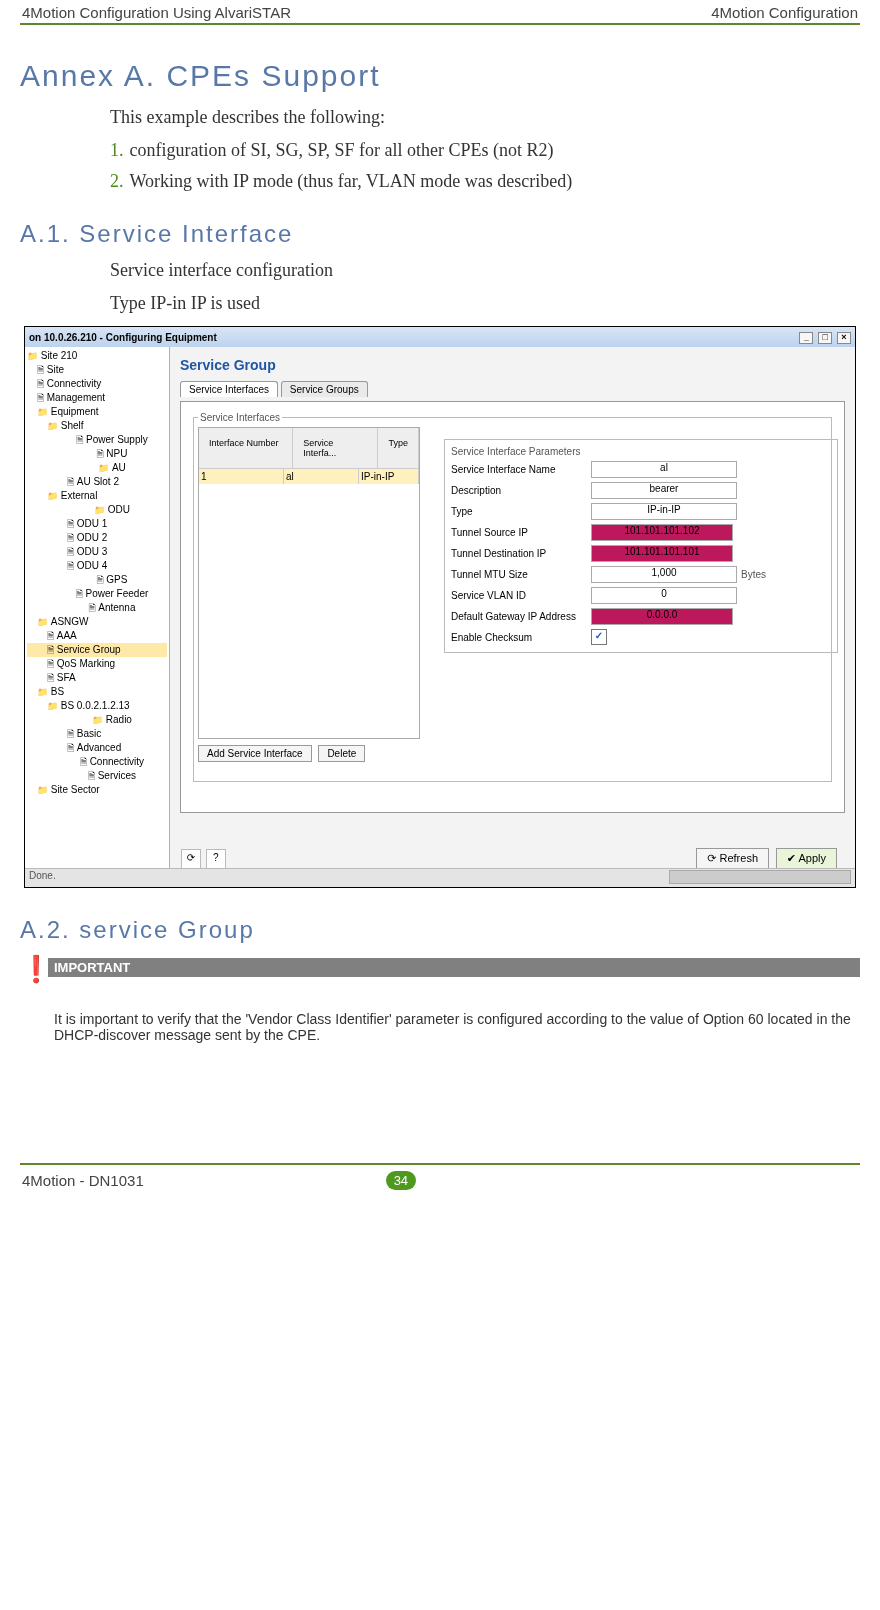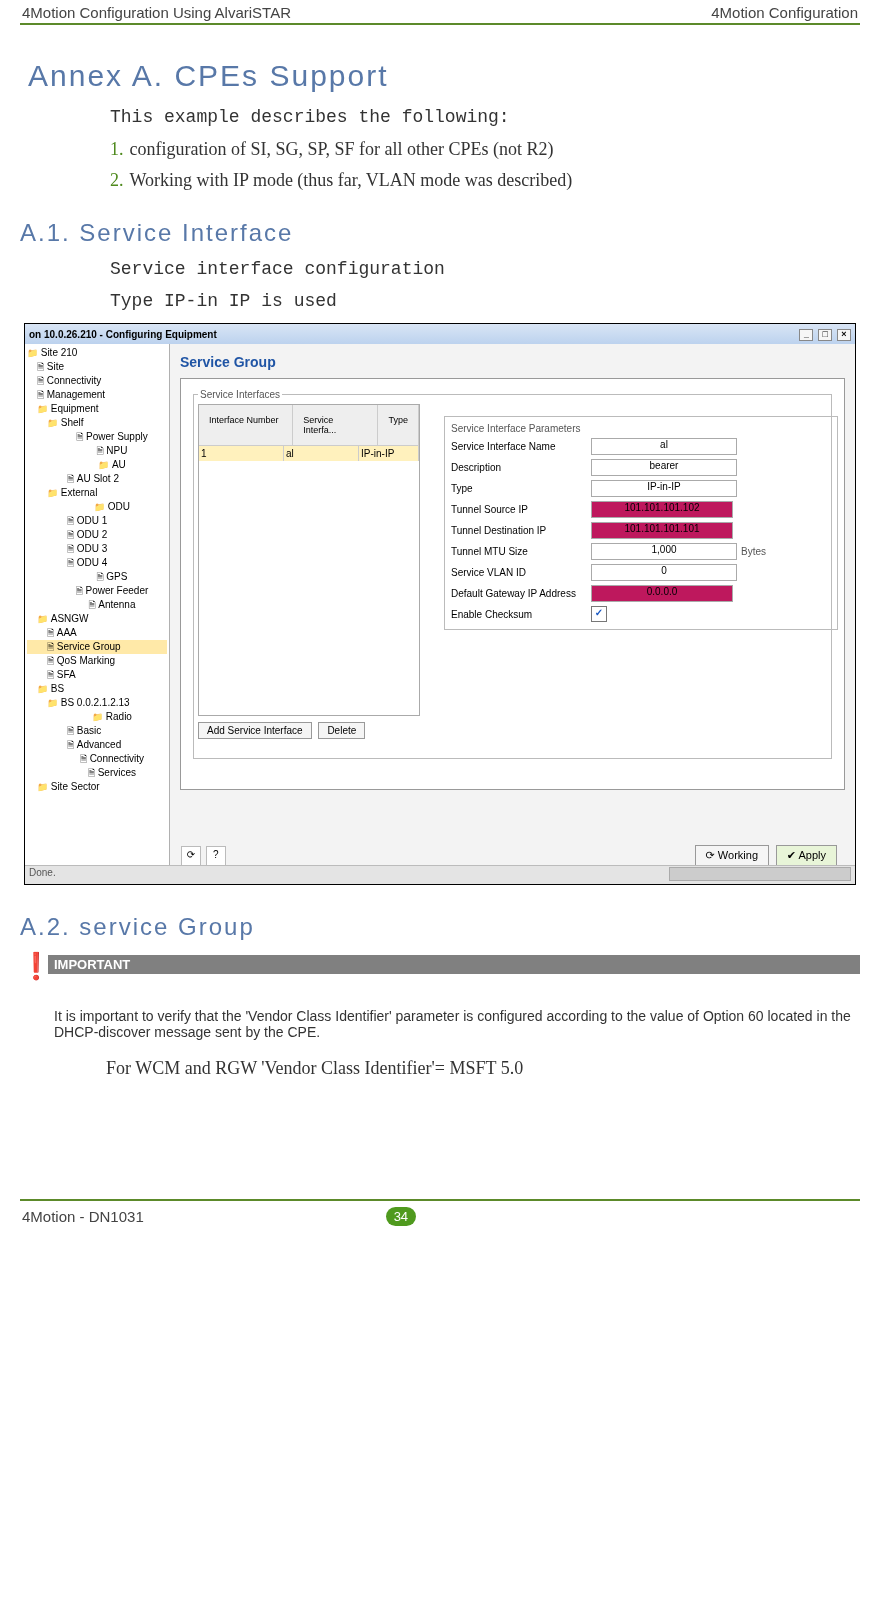--- a/index.html
+++ b/index.html
@@ -21,34 +21,34 @@
     padding:4px 2px 2px 2px;
     border-bottom:2px solid #5c8a2a;
     color:#444;
   }
   h1.annex {
     font-family:Verdana,Arial,sans-serif;
     font-size:30px;
     color:#5878a8;
     font-weight:normal;
     letter-spacing:2px;
-    margin:34px 0 14px 8px;
+    margin:34px 0 14px 0;
   }
   h2.sub {
     font-family:Verdana,Arial,sans-serif;
     font-size:24px;
     color:#5878a8;
     font-weight:normal;
     letter-spacing:2px;
     margin:28px 0 10px 0;
   }
   p.body {
     font-size:18px;
     margin:12px 0 12px 90px;
-    font-family:Liberation Mono, monospace;
+    font-family:Liberation Serif, serif;
   }
   ol.numlist {
     margin:6px 0 6px 90px;
     padding:0;
     list-style:none;
     font-family:Palatino,"Book Antiqua",serif;
     font-size:18px;
   }
   ol.numlist li {
     margin:10px 0;
@@ -246,20 +246,24 @@
           <div class="folder ind2">BS 0.0.2.1.2.13</div>
           <div class="folder ind3">Radio</div>
           <div class="doc ind4">Basic</div>
           <div class="doc ind4">Advanced</div>
           <div class="doc ind3">Connectivity</div>
           <div class="doc ind3">Services</div>
           <div class="folder ind1">Site Sector</div>
         </div>
       <div class="right">
         <div class="panel-title">Service Group</div>
+        <div class="tabs">
+          <span class="tab active">Service Interfaces</span>
+          <span class="tab">Service Groups</span>
+        </div>
         <div class="tab-body">
           <fieldset class="sv-intf">
             <legend>Service Interfaces</legend>
             <div class="grid">
               <div class="grid-head">
                 <div class="gh1">Interface Number</div>
                 <div class="gh2">Service Interfa...</div>
                 <div class="gh3">Type</div>
               </div>
               <div class="grid-row">
@@ -318,40 +322,39 @@
             </div>
           </fieldset>
         </div>
       </div>
     </div>
     <div class="status-icons">
        <span>⟳</span>
        <span>?</span>
     </div>
     <div class="bottom-bar">
-      <span class="btn">⟳ <span>Working</span></span>
+      <span class="btn">⟳ <span>Refresh</span></span>
       <span class="btn green">✔ <span>Apply</span></span>
     </div>
     <div class="statusbar">
       <span>Done.</span>
       <span class="empty"></span>
     </div>
   </div>
 
   <h2 class="sub">A.2.  service Group</h2>
 
   <div class="imp-wrap">
     <div class="imp-icon">❗</div>
     <div class="imp-right">
       <div class="imp-bar">IMPORTANT</div>
       <div class="imp-body">It is important to verify that the 'Vendor Class Identifier' parameter is configured according to the value of Option 60 located in the DHCP-discover message sent by the CPE.</div>
     </div>
   </div>
 
-  <p class="closing">For WCM and RGW 'Vendor Class Identifier'= MSFT 5.0</p>
 
   <div class="footer">
     <span>4Motion - DN1031</span>
     <span class="pgnum">34</span>
     <span style="width:200px;"></span>
   </div>
 
 </div>
 
 </body></html>

